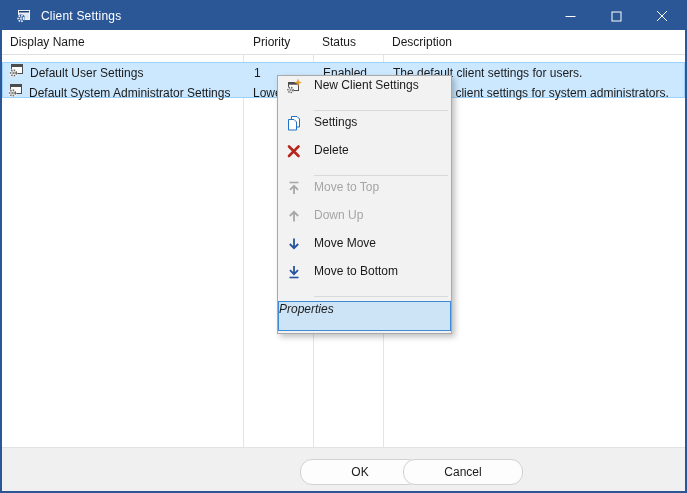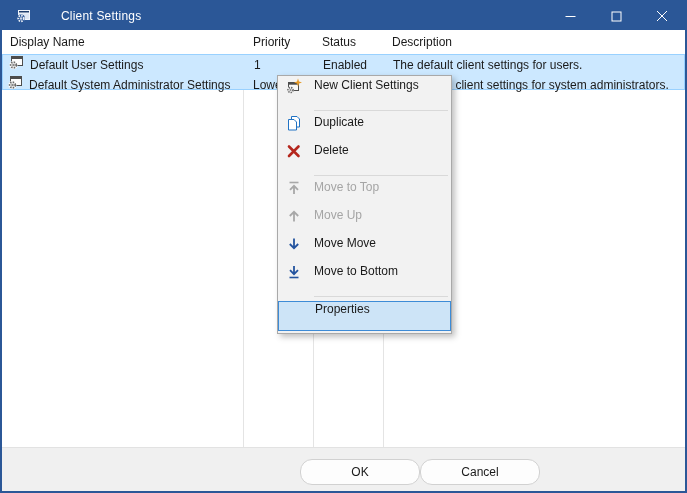--- a/index.html
+++ b/index.html
@@ -2,55 +2,55 @@
 <html><head>
 <meta charset="utf-8">
 <style>
   html,body{margin:0;padding:0;background:#ffffff;}
   .window{
     position:relative;width:687px;height:493px;box-sizing:border-box;
     border:2px solid #2b5797;background:#ffffff;
     font-family:"Liberation Sans",sans-serif;overflow:hidden;
   }
   
-  .titlebar{height:28px;background:#2b5797;display:flex;align-items:center;color:#fff;gap:20px;}
+  .titlebar{height:28px;background:#2b5797;display:flex;align-items:center;color:#fff;}
   .app-icon{width:18px;height:18px;margin-left:12px;display:flex;align-items:center;justify-content:center;}
   .title{font-size:12px;margin-left:9px;letter-spacing:.2px;}
   .win-controls{margin-left:auto;display:flex;height:28px;}
   .winbtn{width:46px;height:28px;display:flex;align-items:center;justify-content:center;}
   
   .listview{position:relative;height:417px;background:#fff;font-size:12px;color:#1a1a1a;}
   .vline{position:absolute;top:0;height:417px;width:1px;background:#e4e4e4;}
   .header-row{position:absolute;top:0;left:0;right:0;height:24px;background:#fff;border-bottom:1px solid #e0e0e0;}
   .hcell{position:absolute;top:0;line-height:24px;white-space:nowrap;}
-  .row{position:absolute;left:0;right:0;height:36px;}
+  .row{position:absolute;left:0;right:0;height:36px;margin-top:8px;}
   .row.selected{background:#cce8ff;border:1px solid #99d1ff;box-sizing:border-box;}
   .cell{position:absolute;top:0;line-height:20px;white-space:nowrap;}
   .cell.namecell{left:5px;display:flex;align-items:center;height:20px;gap:6px;}
   .col-name{left:8px;}  .col-pri{left:251px;}  .col-status{left:320px;}  .col-desc{left:390px;}
   
   .context-menu{
     position:absolute;left:275px;top:45px;width:175px;box-sizing:border-box;
     background:#f2f2f2;border:1px solid #a9a9a9;box-shadow:3px 3px 6px rgba(0,0,0,.25);
     padding:2px 0;z-index:10;
   }
   .mi{height:28px;display:flex;color:#1a1a1a;cursor:default;}
   .mi .mico{width:16px;height:16px;margin:0 12px 0 8px;flex:none;}
   .mi.disabled{color:#a5a5a5;}
-  .mi.noicon{padding-left:36px;}
+  .mi.noicon{font-style:italic;}
   .mi.highlight{background:#cde4f7;border:1px solid #3d8bd6;box-sizing:border-box;height:30px;}
   .msep{height:1px;background:#d9d9d9;margin:4px 3px 4px 36px;}
   
   .buttonbar{position:relative;height:44px;background:#f0f0f0;border-top:1px solid #e2e2e2;}
   .btn{
     position:absolute;top:11px;width:120px;height:26px;background:#fdfdfd;
     border:1px solid #d1d1d1;border-radius:12px;font-family:"Liberation Sans",sans-serif;
     font-size:12px;color:#1a1a1a;
   }
-  .btn-ok{left:298px;} .btn-cancel{left:418px;} .btn-apply{left:555px;}
+  .btn-ok{left:298px;} .btn-cancel{left:401px;} .btn-apply{left:555px;}
   .btn.disabled{background:#f5f5f5;border-color:#e4e4e4;color:#ababab;}
 </style>
 </head>
 <body>
 
 <div class="window">
 
   <div class="titlebar">
     <span class="app-icon">
       <svg width="16" height="16" viewBox="0 0 16 16">
@@ -148,21 +148,21 @@
 
       <div class="msep"></div>
 
       <div class="mi">
         <span class="mico">
           <svg width="16" height="16" viewBox="0 0 16 16">
             <path d="M5.5 1.5 h5.5 l2.5 2.5 v8 h-8 z" fill="#ffffff" stroke="#2173c4"></path>
             <path d="M2.5 4.5 h5.5 l2.5 2.5 v8 h-8 z" fill="#ffffff" stroke="#2173c4"></path>
           </svg>
         </span>
-        <span>Duplicate</span>
+        <span>Settings</span>
       </div>
 
       <div class="mi">
         <span class="mico">
           <svg width="16" height="16" viewBox="0 0 16 16">
             <path d="M3 3.5 L12.5 13 M12.5 3.5 L3 13" stroke="#b5271d" stroke-width="2.6" stroke-linecap="round"></path>
           </svg>
         </span>
         <span>Delete</span>
       </div>
@@ -178,21 +178,21 @@
         </span>
         <span>Move to Top</span>
       </div>
 
       <div class="mi disabled">
         <span class="mico">
           <svg width="16" height="16" viewBox="0 0 16 16">
             <path d="M8 13.5 L8 4 M3.8 8 L8 3.8 L12.2 8" stroke="#a8a8a8" stroke-width="1.8" fill="none"></path>
           </svg>
         </span>
-        <span>Move Up</span>
+        <span>Down Up</span>
       </div>
 
       <div class="mi">
         <span class="mico">
           <svg width="16" height="16" viewBox="0 0 16 16">
             <path d="M8 2.5 L8 12 M3.8 8 L8 12.2 L12.2 8" stroke="#24549f" stroke-width="1.8" fill="none"></path>
           </svg>
         </span>
         <span>Move Move</span>
       </div>

